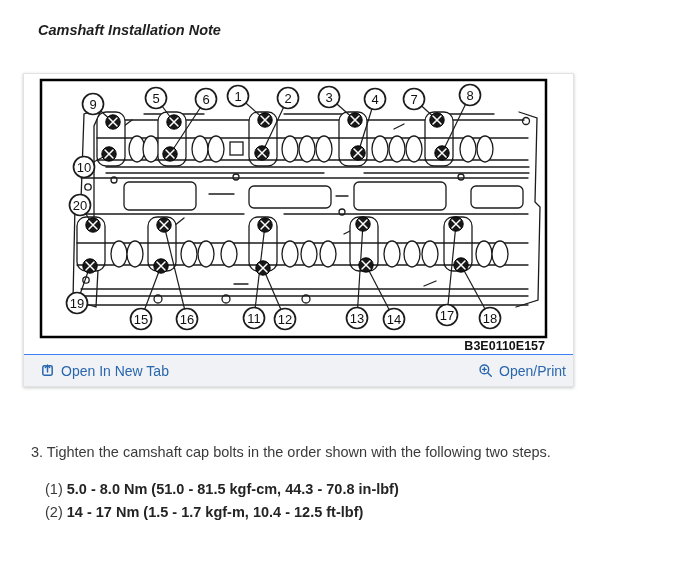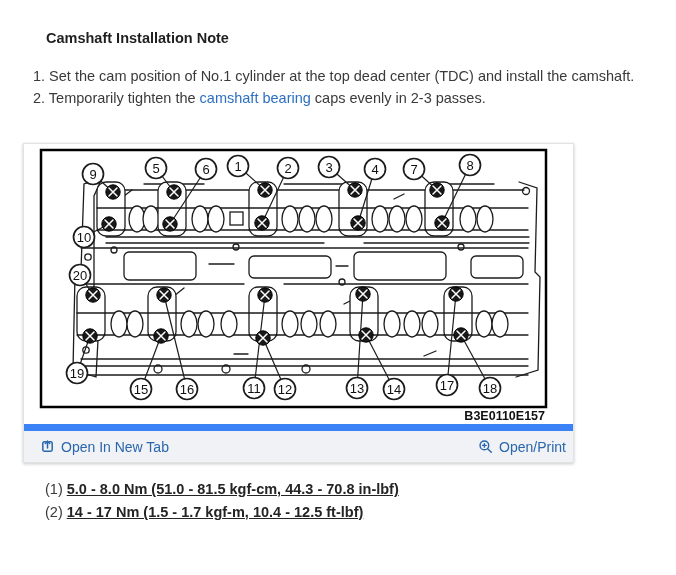--- a/index.html
+++ b/index.html
@@ -1,48 +1,40 @@
 <!DOCTYPE html>
 <html style="--inline-link: #2d6fc3; --toolbar-link: #2a66ad; --toolbar-bg: #f0f2f5;"><head>
 <meta charset="utf-8">
 <style>
   html,body{margin:0;padding:0;background:#ffffff;width:676px;height:575px;overflow:hidden;}
   body{font-family:"Liberation Sans", sans-serif;color:#3a3a3a;font-size:14.5px;
        -webkit-font-smoothing:antialiased;}
-  .page-title{font-size:14.5px;font-weight:bold;color:#1f1f1f;margin:16px;padding:13px 0 0 30px;line-height:18px;}
+  .page-title{font-size:14.5px;font-weight:bold;color:#1f1f1f;margin:8px;padding:13px 0 0 30px;line-height:18px;font-style:italic;}
   .steps-top{padding:2px 0 0 33px;line-height:22px;}
   .step-line{white-space:nowrap;}
   a.inline-link{color:var(--inline-link,#2d6fc3);text-decoration:none;cursor:pointer;}
   .figure-panel{margin:34px 0 0 23px;width:549px;background:#fff;border:1px solid #e2e2e2;
                 box-shadow:0 1px 3px rgba(60,64,67,.28);}
   .fig-canvas{height:280px;position:relative;background:#fff;}
   .fig-canvas svg{display:block;}
-  .fig-toolbar{height:31px;background:var(--toolbar-bg,#f0f2f5);border-top:7px solid #3b82f6;
+  .fig-toolbar{height:31px;background:var(--toolbar-bg,#f0f2f5);border-top:1px solid #3b82f6;
                display:flex;align-items:center;justify-content:space-between;padding:0 7px 0 16px;}
   .tb-link{display:flex;align-items:center;gap:6px;color:var(--toolbar-link,#2a66ad);font-size:14px;
            text-decoration:none;cursor:pointer;}
   .tb-link svg{display:block;}
   .step3{margin:54px 0 0 31px;line-height:22px;white-space:nowrap;}
   .torque{margin:15px 0 0 45px;line-height:23px;}
-  .torque b{color:#242424;text-decoration:underline;}
+  .torque b{color:#242424;}
 </style>
 </head>
 <body>
 
 <main>
   <h2 class="page-title">Camshaft Installation Note</h2>
 
-  <div class="steps-top">
-    <div class="step-line">
-      <span>1. Set the cam position of No.1 cylinder at the top dead center (TDC) and install the camshaft.</span>
-    </div>
-    <div class="step-line">
-      <span>2. Temporarily tighten the </span><a class="inline-link">camshaft bearing</a><span> caps evenly in 2-3 passes.</span>
-    </div>
-  </div>
 
   <figure class="figure-panel" style="margin-top:34px">
     <div class="fig-canvas">
       <svg id="fig-svg" width="549" height="280" viewBox="0 0 549 280">
 
         <rect x="17" y="6" width="505" height="257" fill="#ffffff" stroke="#000" stroke-width="2.5"></rect>
 
         <g id="engine-art" stroke="#1c1c1c" stroke-width="1.3" fill="none" stroke-linecap="round">
 
           <path d="M78,34 L60,40 L57,126 L51,131 L49,226 L72,233 L74,196 L70,190 L70,52 Z" fill="#fff"></path>
@@ -294,18 +286,19 @@
         <svg width="15" height="15" viewBox="0 0 16 16" stroke="#2a66ad" stroke-width="1.5" fill="none" stroke-linecap="round">
           <circle cx="6.8" cy="6.8" r="4.6"></circle>
           <path d="M10.3,10.3 L14.2,14.2"></path>
           <path d="M6.8,4.9 V8.7 M4.9,6.8 H8.7"></path>
         </svg>
         <span>Open/Print</span>
       </a>
     </figcaption>
   </figure>
 
+  <div class="step3">3. Tighten the camshaft cap bolts in the order shown with the following two steps.</div>
 
   <div class="torque">
     <div><span>(1) </span><b>5.0 - 8.0 Nm (51.0 - 81.5 kgf-cm, 44.3 - 70.8 in-lbf)</b></div>
     <div><span>(2) </span><b>14 - 17 Nm (1.5 - 1.7 kgf-m, 10.4 - 12.5 ft-lbf)</b></div>
   </div>
 </main>
 
 </body></html>

